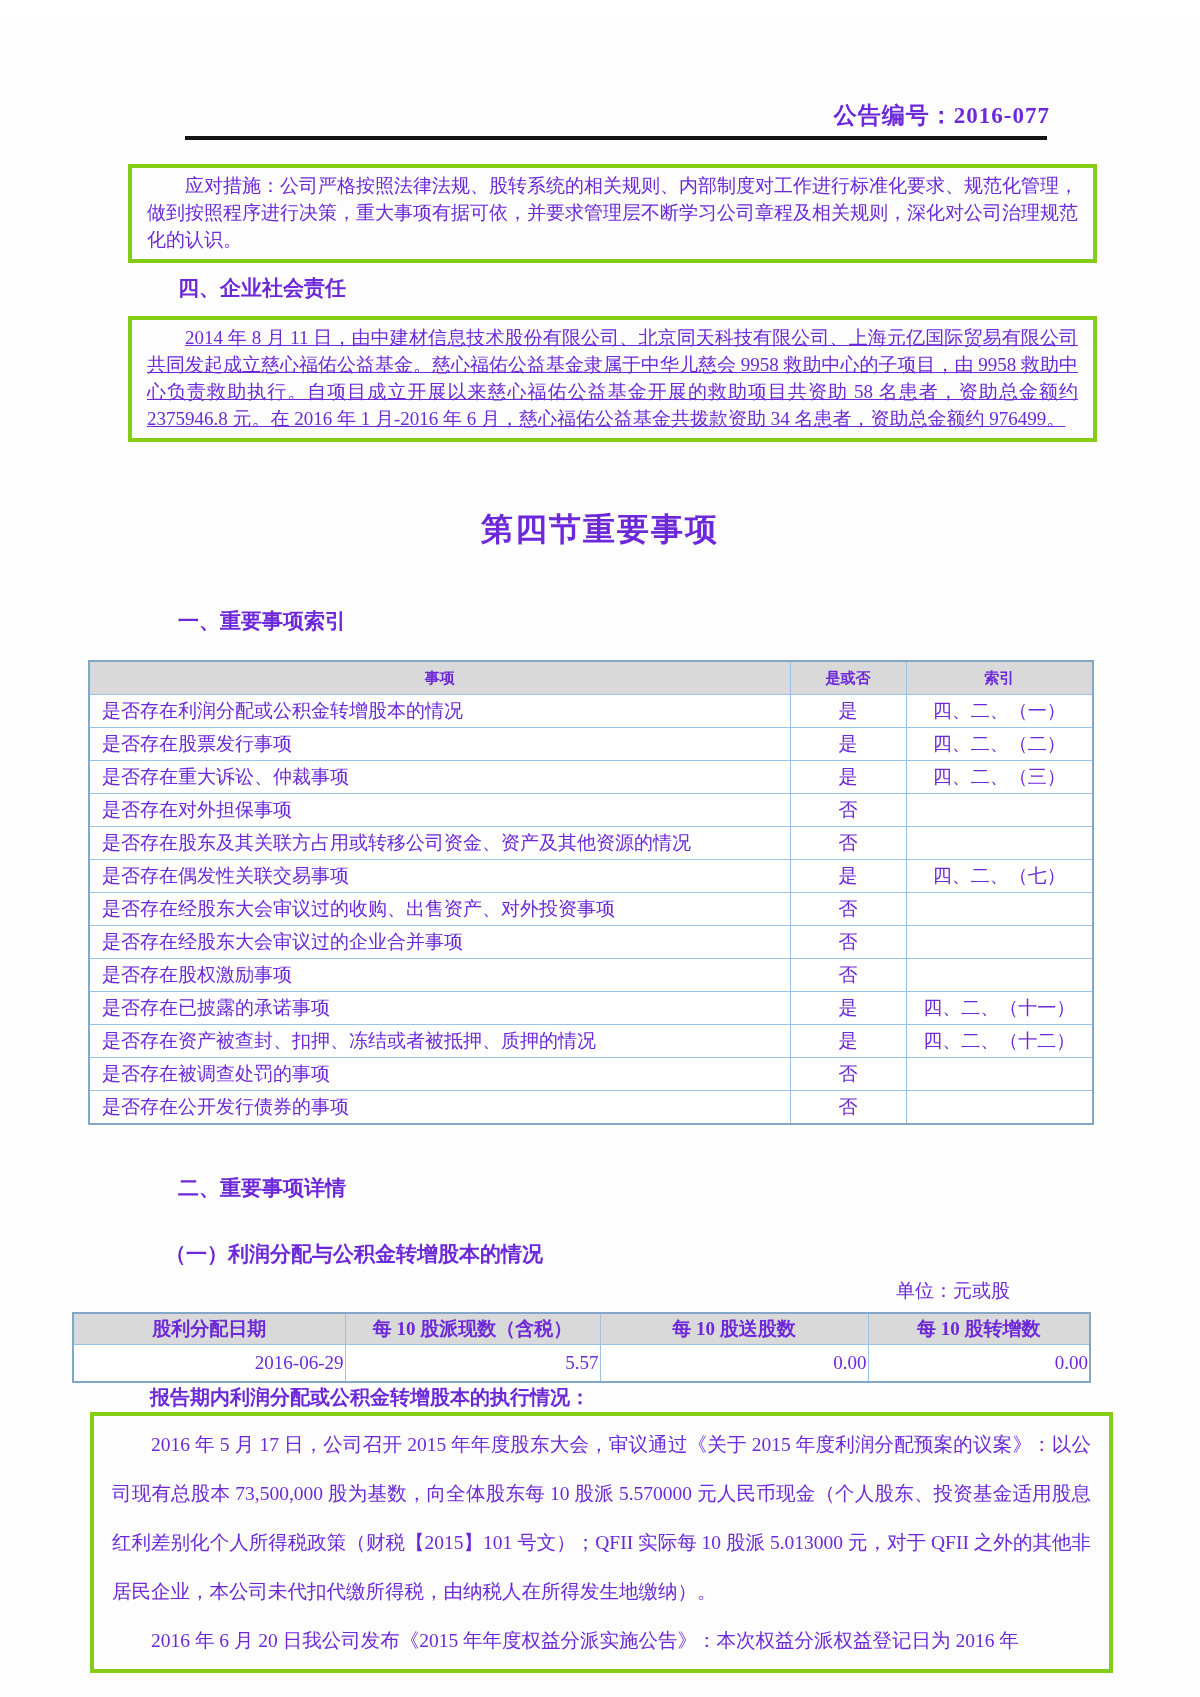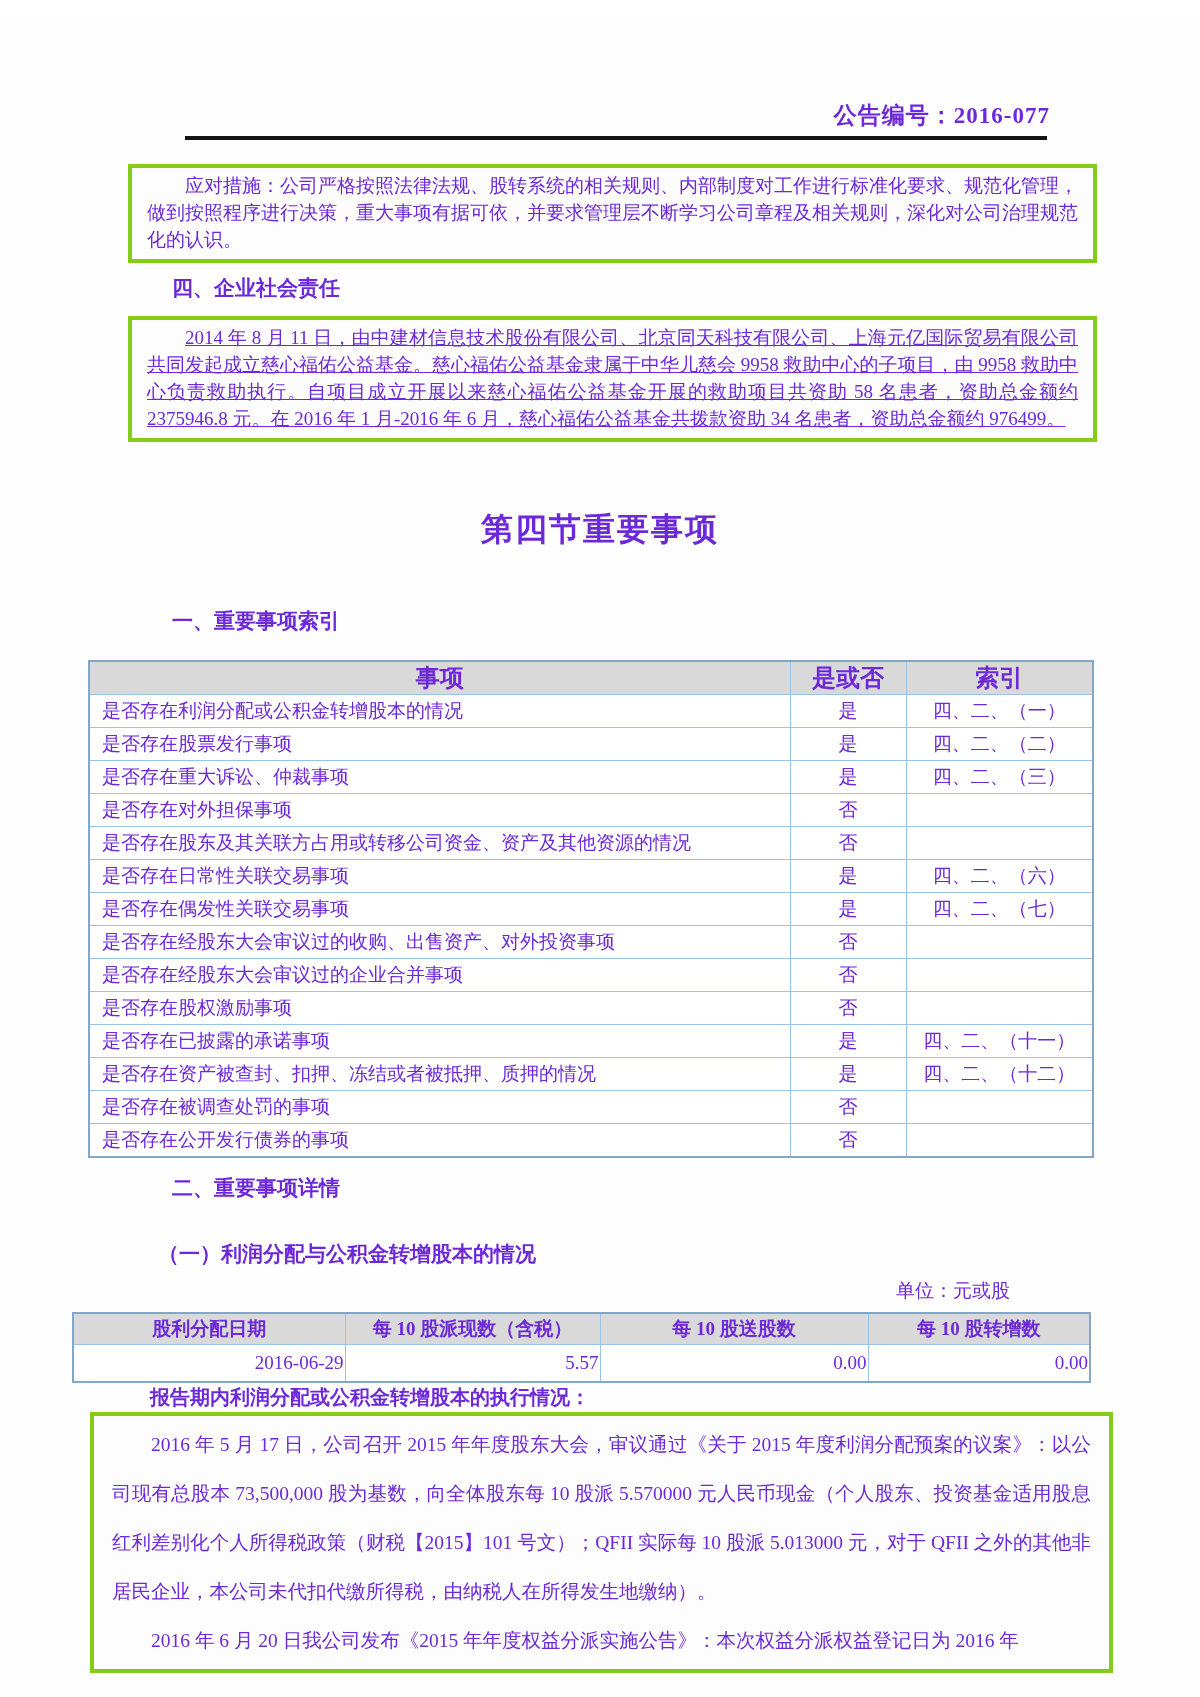--- a/index.html
+++ b/index.html
@@ -26,27 +26,27 @@
     background:#fdfdfd;
     padding:4px 15px 6px 15px;
     font-size:19px;line-height:27px;
     text-align:justify;
   }
   .blue-box p{margin:0;text-indent:2em;}
   #measures-box{top:142px;left:128px;width:969px;}
   #csr-box{top:294px;left:128px;width:969px;text-decoration:underline;}
   #execution-box{top:1390px;left:90px;width:1023px;padding:4px 18px;font-size:19.5px;line-height:49px;}
   .sec-heading{
-    position:absolute;left:172px;
+    position:absolute;left:178px;
     font-size:21px;font-weight:bold;margin:0;
   }
   #csr-heading{top:252px;}
   #index-heading{top:585px;}
   #details-heading{top:1152px;}
-  #profit-heading{top:1218px;left:158px;}
+  #profit-heading{top:1218px;left:165px;}
   .chapter-title{
     position:absolute;top:486px;left:0;width:100%;
     text-align:center;font-size:32px;font-weight:bold;margin:0;
     letter-spacing:2px;
   }
   .unit-note{
     position:absolute;top:1256px;right:190px;
     font-size:19px;
   }
   table{border-collapse:collapse;table-layout:fixed;}
@@ -54,21 +54,21 @@
     position:absolute;background:#fff;
     border:2px solid #84a7c9;
     font-size:19px;
   }
   .doc-table td,.doc-table th{
     border:1px solid #9cc2e5;
     overflow:hidden;white-space:nowrap;
   }
   .doc-table th{
     background:#d9d9d9;font-weight:bold;text-align:center;
-    font-size:24px;height:32px;padding:0 4px;
+    font-size:15px;height:32px;padding:0 4px;
   }
   #index-table{top:638px;left:88px;width:1004px;}
   #index-table td{height:30px;}
   #index-table td.c-item{text-align:left;padding-left:12px;}
   #index-table td.c-yn,#index-table td.c-ref{text-align:center;}
   #dividend-table{top:1290px;left:72px;width:1017px;border-radius:30px;}
   #dividend-table th{font-size:19px;height:30px;}
   #dividend-table td{height:34px;text-align:right;font-size:19px;}
   .execution-heading{
     position:absolute;top:1362px;left:150px;
@@ -128,25 +128,20 @@
         </tr>
         <tr>
           <td class="c-item">是否存在对外担保事项</td>
           <td class="c-yn">否</td>
           <td class="c-ref"></td>
         </tr>
         <tr>
           <td class="c-item">是否存在股东及其关联方占用或转移公司资金、资产及其他资源的情况</td>
           <td class="c-yn">否</td>
           <td class="c-ref"></td>
-        </tr>
-        <tr>
-          <td class="c-item">是否存在日常性关联交易事项</td>
-          <td class="c-yn">是</td>
-          <td class="c-ref">四、二、（六）</td>
         </tr>
         <tr>
           <td class="c-item">是否存在偶发性关联交易事项</td>
           <td class="c-yn">是</td>
           <td class="c-ref">四、二、（七）</td>
         </tr>
         <tr>
           <td class="c-item">是否存在经股东大会审议过的收购、出售资产、对外投资事项</td>
           <td class="c-yn">否</td>
           <td class="c-ref"></td>

